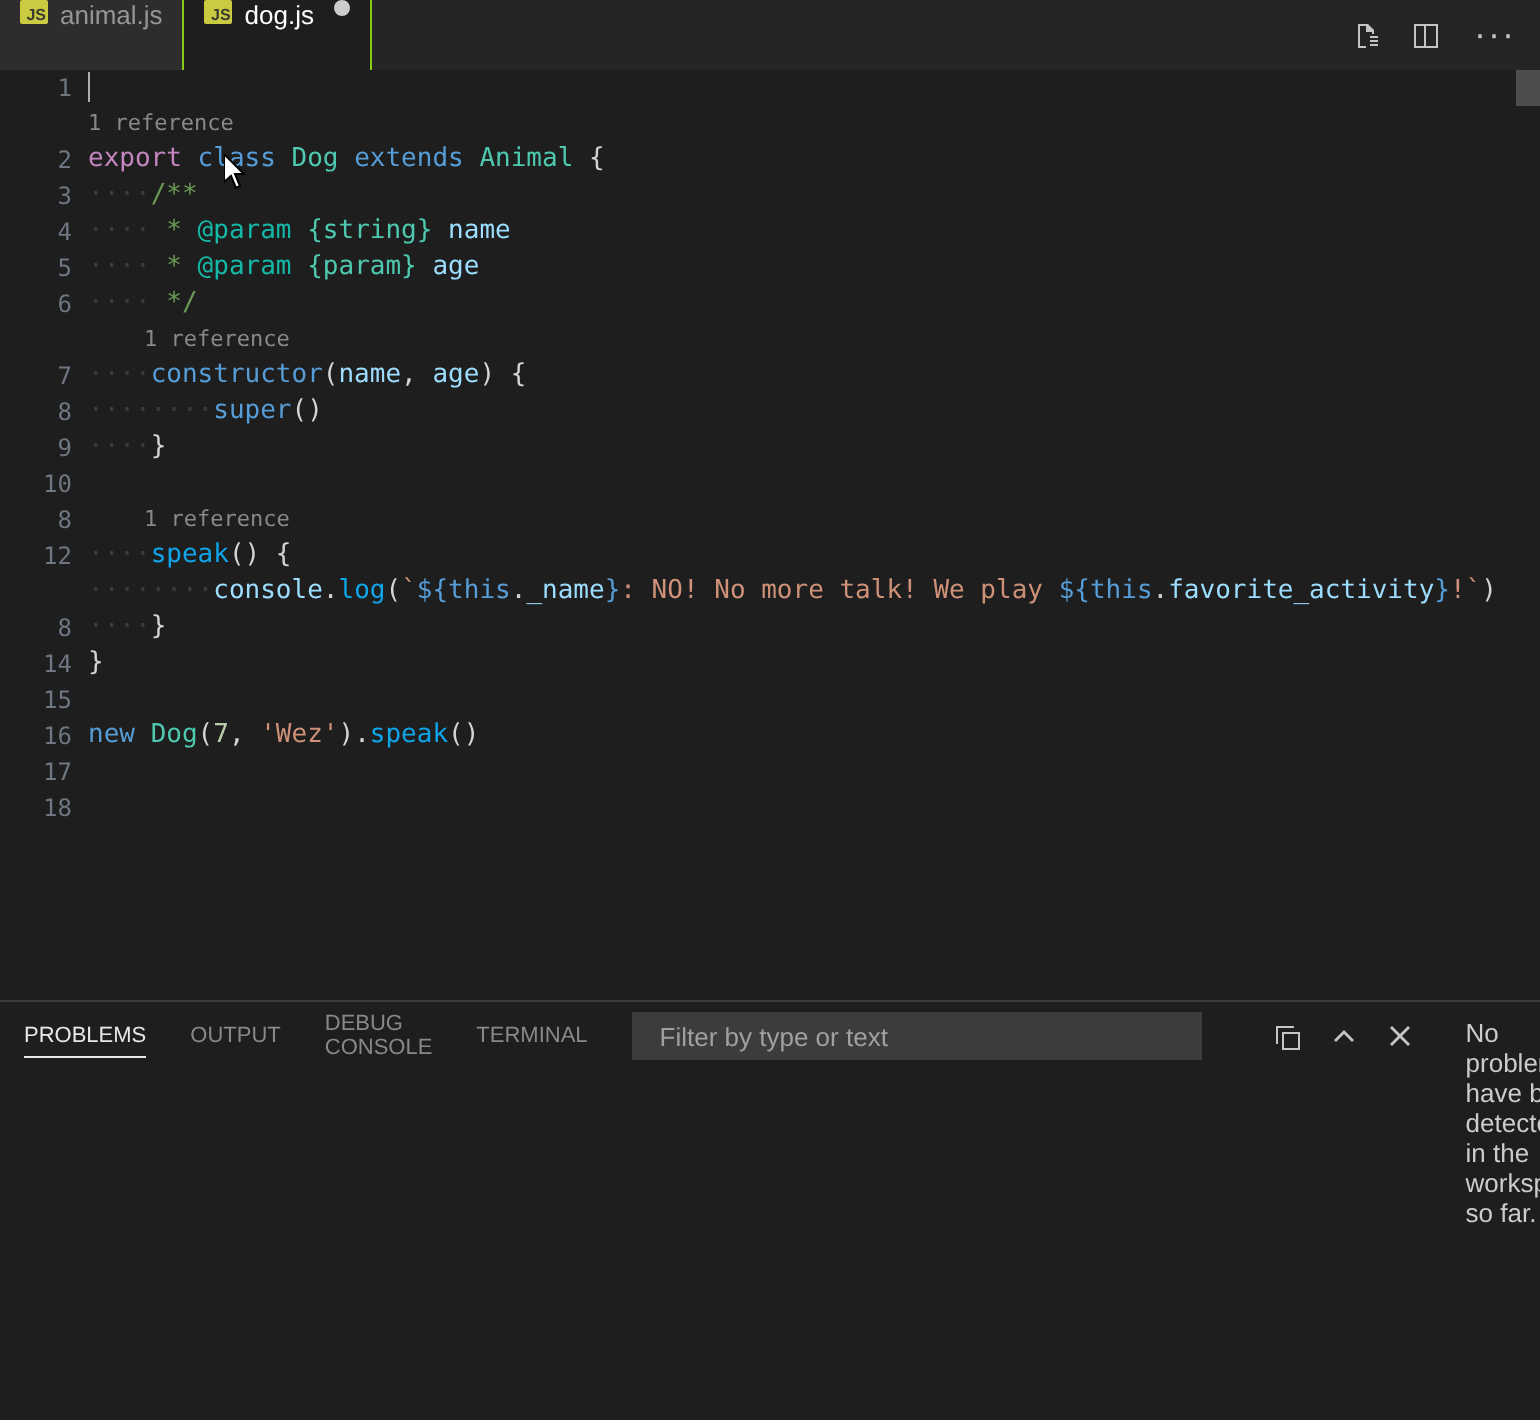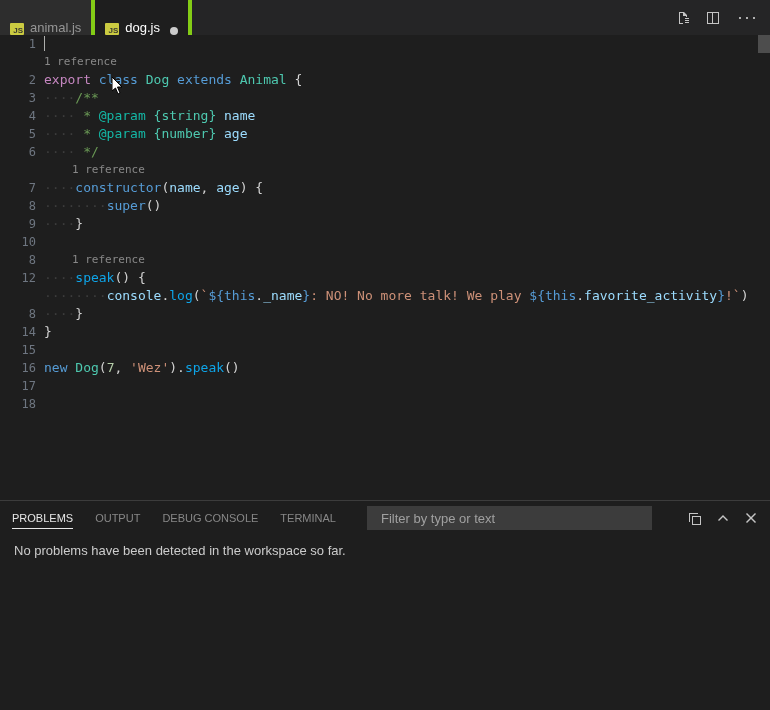--- a/index.html
+++ b/index.html
@@ -15,26 +15,26 @@
   }
   
   .tab-bar {
     height: 35px;
     background: #252526;
     display: flex;
     align-items: stretch;
   }
   .tab {
     display: flex;
-    align-items: flex-end;
+    align-items: flex-start;
     padding: 0 10px;
     font-size: 13px;
     color: #969696;
     background: #2d2d2d;
-    border-right: 4px solid #84cc16;
+    border-right: 1px solid #84cc16;
     cursor: pointer;
   }
   .tab.active {
     background: #1e1e1e;
     color: #ffffff;
   }
   .tab .js-badge {
     background: #cbcb41;
     color: #3b3b2f;
     font-size: 8px;
@@ -118,21 +118,21 @@
   .var-name   { color: #9cdcfe; }
   .prop       { color: #9cdcfe; }
   .str        { color: #ce9178; }
   .num        { color: #b5cea8; }
   
   .panel {
     height: 210px;
     background: #1e1e1e;
     border-top: 1px solid #3c3c3c;
     display: flex;
-    flex-direction: column;
+    flex-direction: row;
   }
   .panel-tabs {
     height: 34px;
     display: flex;
     align-items: center;
     padding: 0 12px;
     gap: 22px;
     font-size: 11px;
   }
   .ptab {
@@ -226,21 +226,21 @@
     <div class="line"><span class="cursor-caret"></span></div>
 
     <div class="line codelens">1 reference</div>
 
     <div class="line"><span class="kw-export">export</span><span class="punc"> </span><span class="kw-blue">class</span><span class="punc"> </span><span class="cls-name">Dog</span><span class="punc"> </span><span class="kw-blue">extends</span><span class="punc"> </span><span class="cls-name">Animal</span><span class="punc"> {</span></div>
 
     <div class="line"><span class="dots-ws">····</span><span class="comment">/**</span></div>
 
     <div class="line"><span class="dots-ws">····</span><span class="comment"> * </span><span class="jsdoc-tag">@param</span><span class="jsdoc-type"> {string}</span><span class="jsdoc-var"> name</span></div>
 
-    <div class="line"><span class="dots-ws">····</span><span class="comment"> * </span><span class="jsdoc-tag">@param</span><span class="jsdoc-type"> {number}</span><span class="jsdoc-var"> age</span></div>
+    <div class="line"><span class="dots-ws">····</span><span class="comment"> * </span><span class="jsdoc-tag">@param</span><span class="jsdoc-type"> {param}</span><span class="jsdoc-var"> age</span></div>
 
     <div class="line"><span class="dots-ws">····</span><span class="comment"> */</span></div>
 
     <div class="line codelens" style="padding-left: 28px;">1 reference</div>
 
     <div class="line"><span class="dots-ws">····</span><span class="kw-blue">constructor</span><span class="punc">(</span><span class="var-name">name</span><span class="punc">, </span><span class="var-name">age</span><span class="punc">) {</span></div>
 
     <div class="line"><span class="dots-ws">········</span><span class="kw-blue">super</span><span class="punc">()</span></div>
 
 

